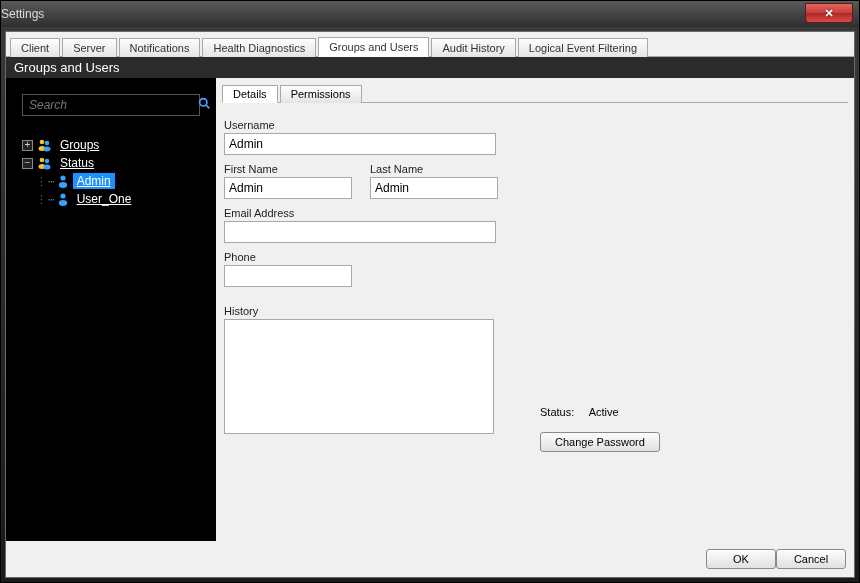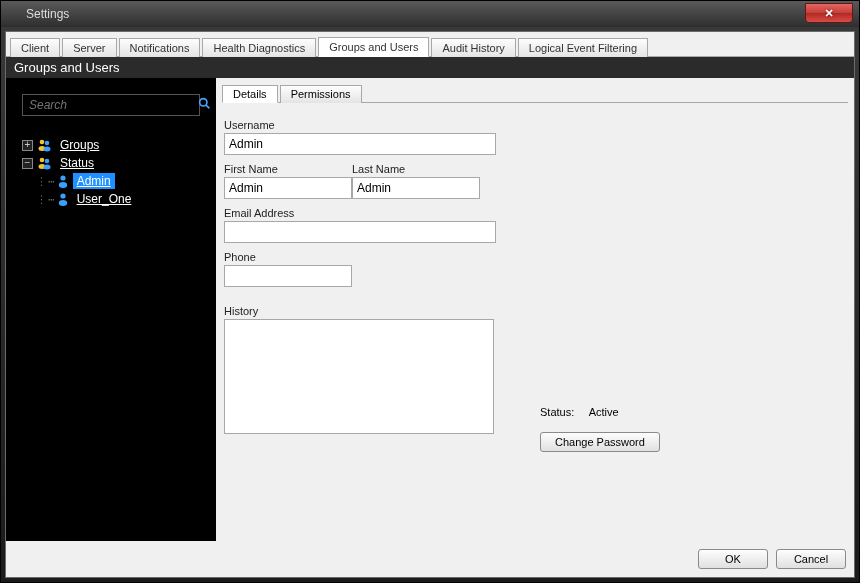--- a/index.html
+++ b/index.html
@@ -19,21 +19,21 @@
   position: relative;
   display: flex;
   flex-direction: column;
 }
 .titlebar {
   height: 26px;
   background: linear-gradient(#5a5a5a, #2e2e2e);
   display: flex;
   align-items: center;
   justify-content: space-between;
-  padding-left: 25px;
+  padding-left: 0;
   color: #ddd;
   font-size: 12px;
   text-align: right;
 }
 .titlebar .close {
   width: 48px;
   height: 20px;
   background: linear-gradient(#e46560, #c8403a 48%, #b02a24 52%, #d94c46);
   border: 1px solid #5a1a17;
   border-radius: 0 0 4px 4px;
@@ -186,21 +186,21 @@
   margin-bottom: 2px;
   margin-top: 8px;
 }
 input.txt {
   border: 1px solid #a8a8a8;
   padding: 2px 4px;
   font-size: 12px;
   height: 22px;
   background: #fff;
 }
-.row2 { display: flex; }
+.row2 { display: flex; gap: 18px; }
 .col { display: flex; flex-direction: column; }
 textarea {
   border: 1px solid #a8a8a8;
   width: 270px;
   height: 115px;
   resize: none;
   overflow-y: scroll;
   font-family: inherit;
 }
 .status-area {
@@ -215,21 +215,20 @@
   background: linear-gradient(#fdfdfd,#e0e0e0);
   border-radius: 3px;
   padding: 3px 14px;
   font-size: 11px;
   cursor: default;
 }
 .footer {
   padding: 8px;
   display: flex;
   justify-content: flex-end;
-  gap: 8px;
   background: #f0f0f0;
   margin-left: 19px;
 }
 .footer .btn { min-width: 70px; }
 </style>
 </head>
 <body>
 
 <div class="window">
   <div class="titlebar">

